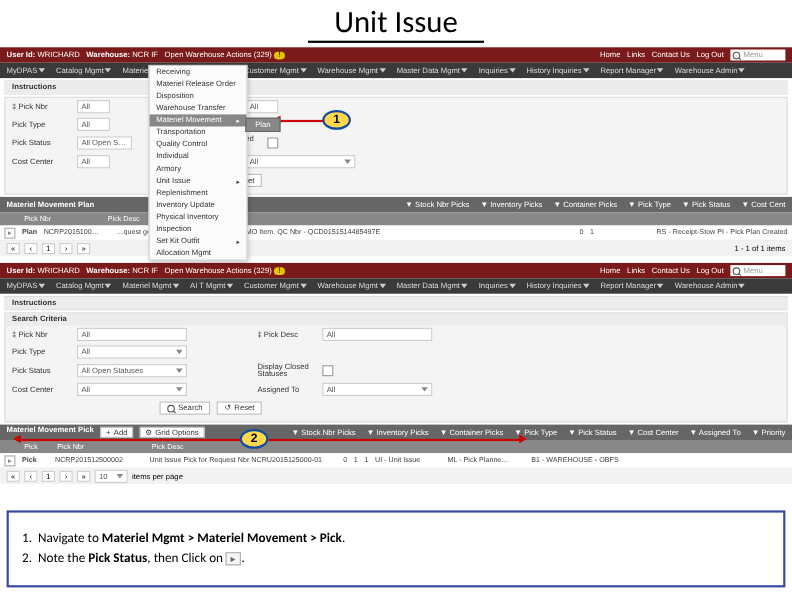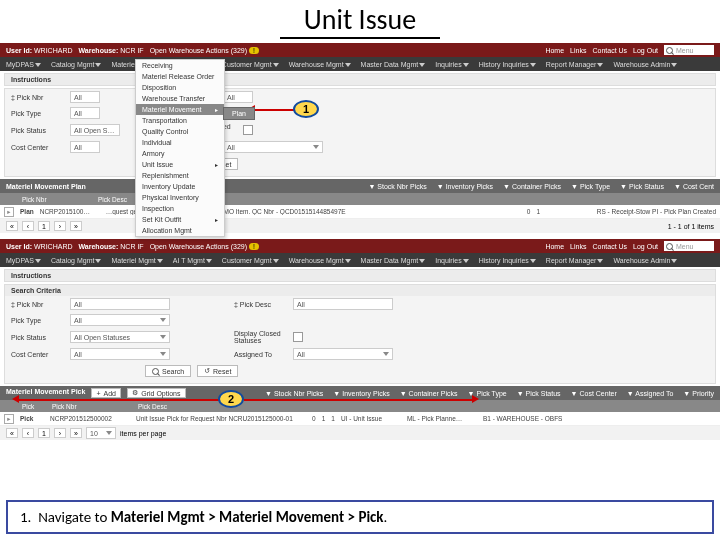--- a/index.html
+++ b/index.html
@@ -50,21 +50,21 @@
   .grid-foot { background:#f2f2f2; height:14px; display:flex; align-items:center; gap:4px; padding:0 6px; font-size:7px;}
   .grid-foot .right { margin-left:auto;}
   .pagebtn { width:12px;height:10px;border:1px solid #ccc;background:#fff;display:flex;align-items:center;justify-content:center;}
 
   
   .callout { position:absolute; width:26px; height:18px; border:2px solid #114a9e; background:#ffd84d; border-radius:50%; display:flex; align-items:center; justify-content:center; font-size:11px; font-weight:bold; color:#000; z-index:10;}
   .arrow-line { position:absolute; height:2px; background:#c00; z-index:4;}
   .arrow-head { position:absolute; border-top:4px solid transparent; border-bottom:4px solid transparent; border-right:7px solid #c00; z-index:4;}
 
   
-  .instructions { position:absolute; left:6px; right:6px; bottom:6px; border:2px solid #3a4aa0; padding:4px 12px; font-size:15px; line-height:1.5; font-family: Calibri, Arial, sans-serif; background:#fff;}
+  .instructions { position:absolute; left:6px; right:6px; bottom:6px; border:2px solid #3a4aa0; padding:15px 12px; font-size:12px; line-height:1.5; font-family: Calibri, Arial, sans-serif; background:#fff;}
   .instructions b { font-weight:bold; }
   .mini-expand { display:inline-block; width:14px; height:12px; border:1px solid #aaa; background:#f5f5f5; vertical-align:middle; position:relative; }
   .mini-expand::after { content:"▸"; position:absolute; left:3px; top:-1px; font-size:9px; color:#666;}
 
   .section2 { margin-top: 6px; }
   .truncate { white-space:nowrap; overflow:hidden; text-overflow:ellipsis; }
 </style>
 </head>
 <body>
 
@@ -343,13 +343,14 @@
 <div class="arrow-head" style="left:248px; top:105px;"></div>
 
 <div class="callout" style="left:218px; top:390px;">2</div>
 <div class="arrow-line" style="left:18px; top:399px; width:202px;"></div>
 <div class="arrow-head" style="left:12px; top:395px;"></div>
 <div class="arrow-line" style="left:244px; top:399px; width:230px;"></div>
 <div style="position:absolute; left:472px; top:395px; border-top:4px solid transparent; border-bottom:4px solid transparent; border-left:7px solid #c00; z-index:4;"></div>
 
 <div class="instructions">
   <div>1.&nbsp;&nbsp;<span>Navigate to </span><b>Materiel Mgmt &gt; Materiel Movement &gt; Pick</b><span>.</span></div>
+  <div>2.&nbsp;&nbsp;<span>Note the </span><b>Pick Status</b><span>, then Click on </span><span class="mini-expand"></span><span>.</span></div>
 </div>
 
 </body></html>

